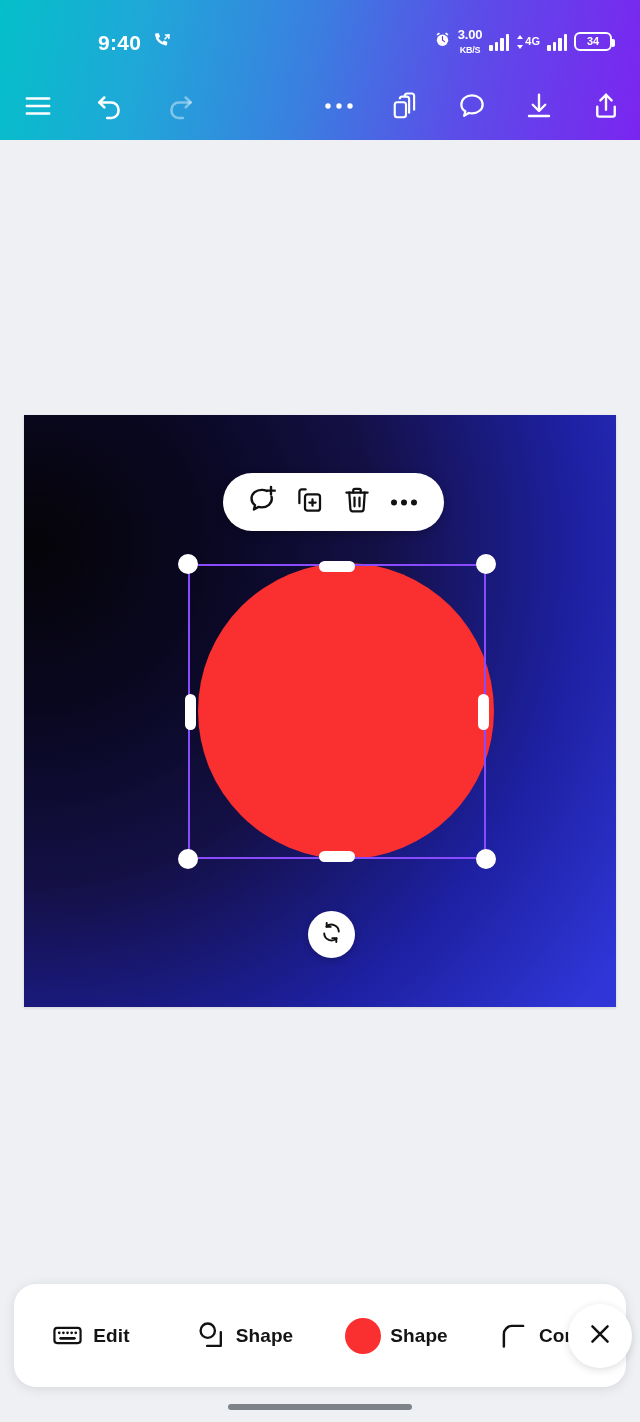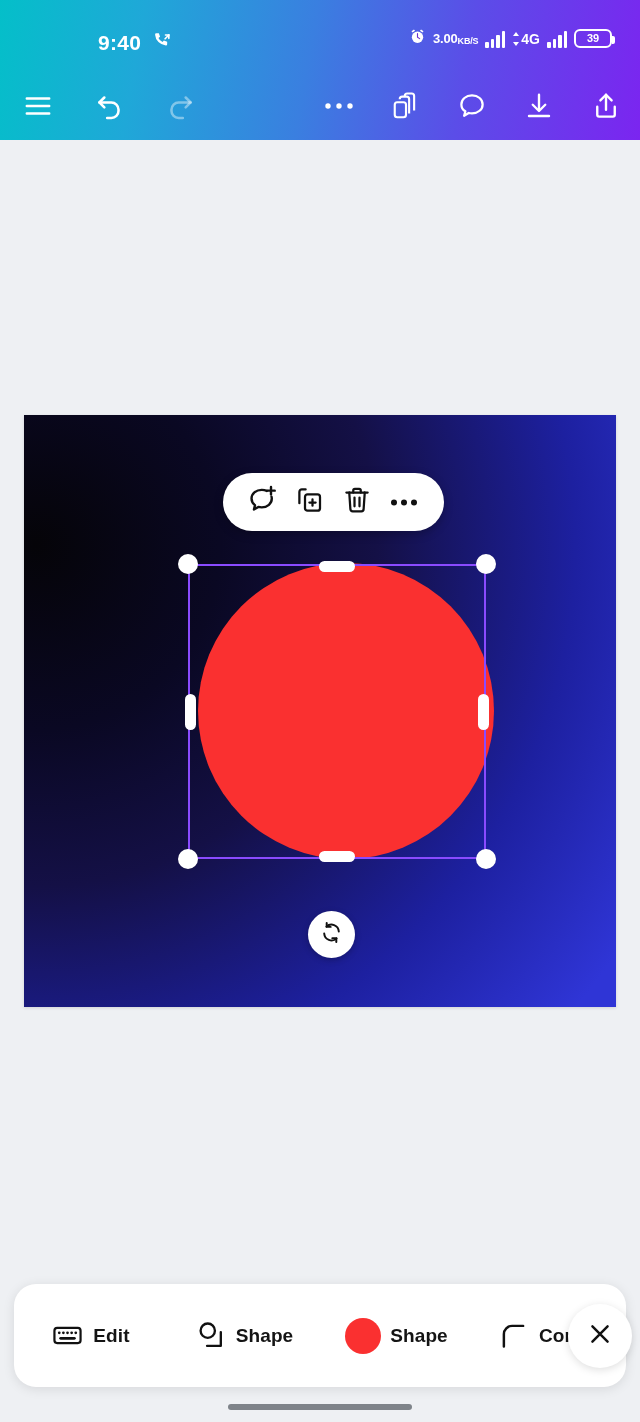--- a/index.html
+++ b/index.html
@@ -18,31 +18,31 @@
   }
 
   
   .statusbar {
     position:absolute; top:0; left:0; width:640px; height:72px;
     display:flex; align-items:center; color:#ffffff;
   }
   .sb-left { position:absolute; left:98px; top:30px; display:flex; align-items:center; gap:12px; }
   .sb-time { font-size:21px; font-weight:600; letter-spacing:.3px; color:#fff; line-height:1; }
   .sb-right { position:absolute; right:28px; top:28px; display:flex; align-items:center; gap:7px; }
-  .kbs { display:flex; flex-direction:row; align-items:center; line-height:1; color:#fff; }
+  .kbs { display:flex; flex-direction:column; align-items:center; line-height:1; color:#fff; }
   .kbs .v { font-size:13px; font-weight:700; letter-spacing:-.2px; }
   .kbs .u { font-size:9px; font-weight:700; letter-spacing:-.2px; margin-top:5px; }
   .bars { display:flex; align-items:flex-end; gap:2px; height:18px; }
   .bars i { display:block; width:3.5px; background:#fff; border-radius:1px; }
   .bars i:nth-child(1){ height:6px; }
   .bars i:nth-child(2){ height:9px; }
   .bars i:nth-child(3){ height:13px; }
   .bars i:nth-child(4){ height:17px; }
   .net { display:flex; align-items:center; gap:1px; }
-  .net .lbl { font-size:14px; font-weight:700; color:#fff; line-height:1; }
+  .net .lbl { font-size:11px; font-weight:700; color:#fff; line-height:1; }
   .battery {
     width:38px; height:19px; border:2px solid #fff; border-radius:6px;
     display:flex; align-items:center; justify-content:center; position:relative;
   }
   .battery:after{
     content:""; position:absolute; right:-5px; top:5px; width:3px; height:8px;
     background:#fff; border-radius:0 2px 2px 0;
   }
   .battery span { font-size:11px; font-weight:700; color:#fff; line-height:1; }
 
@@ -179,21 +179,21 @@
             </svg>
           <span class="lbl">4G</span>
         </span>
         <span class="bars">
             <i></i>
             <i></i>
             <i></i>
             <i></i>
           </span>
         <span class="battery">
-          <span>39</span>
+          <span>34</span>
         </span>
       </div>
     </div>
 
     <div class="toolrow">
       <div class="tbtn" style="left:10px;">
         <span>
           <svg width="30" height="30" viewBox="0 0 24 24" stroke="#fff" stroke-width="1.9" stroke-linecap="round">
             <path d="M3 6h18M3 12h18M3 18h18"></path>
           </svg>

